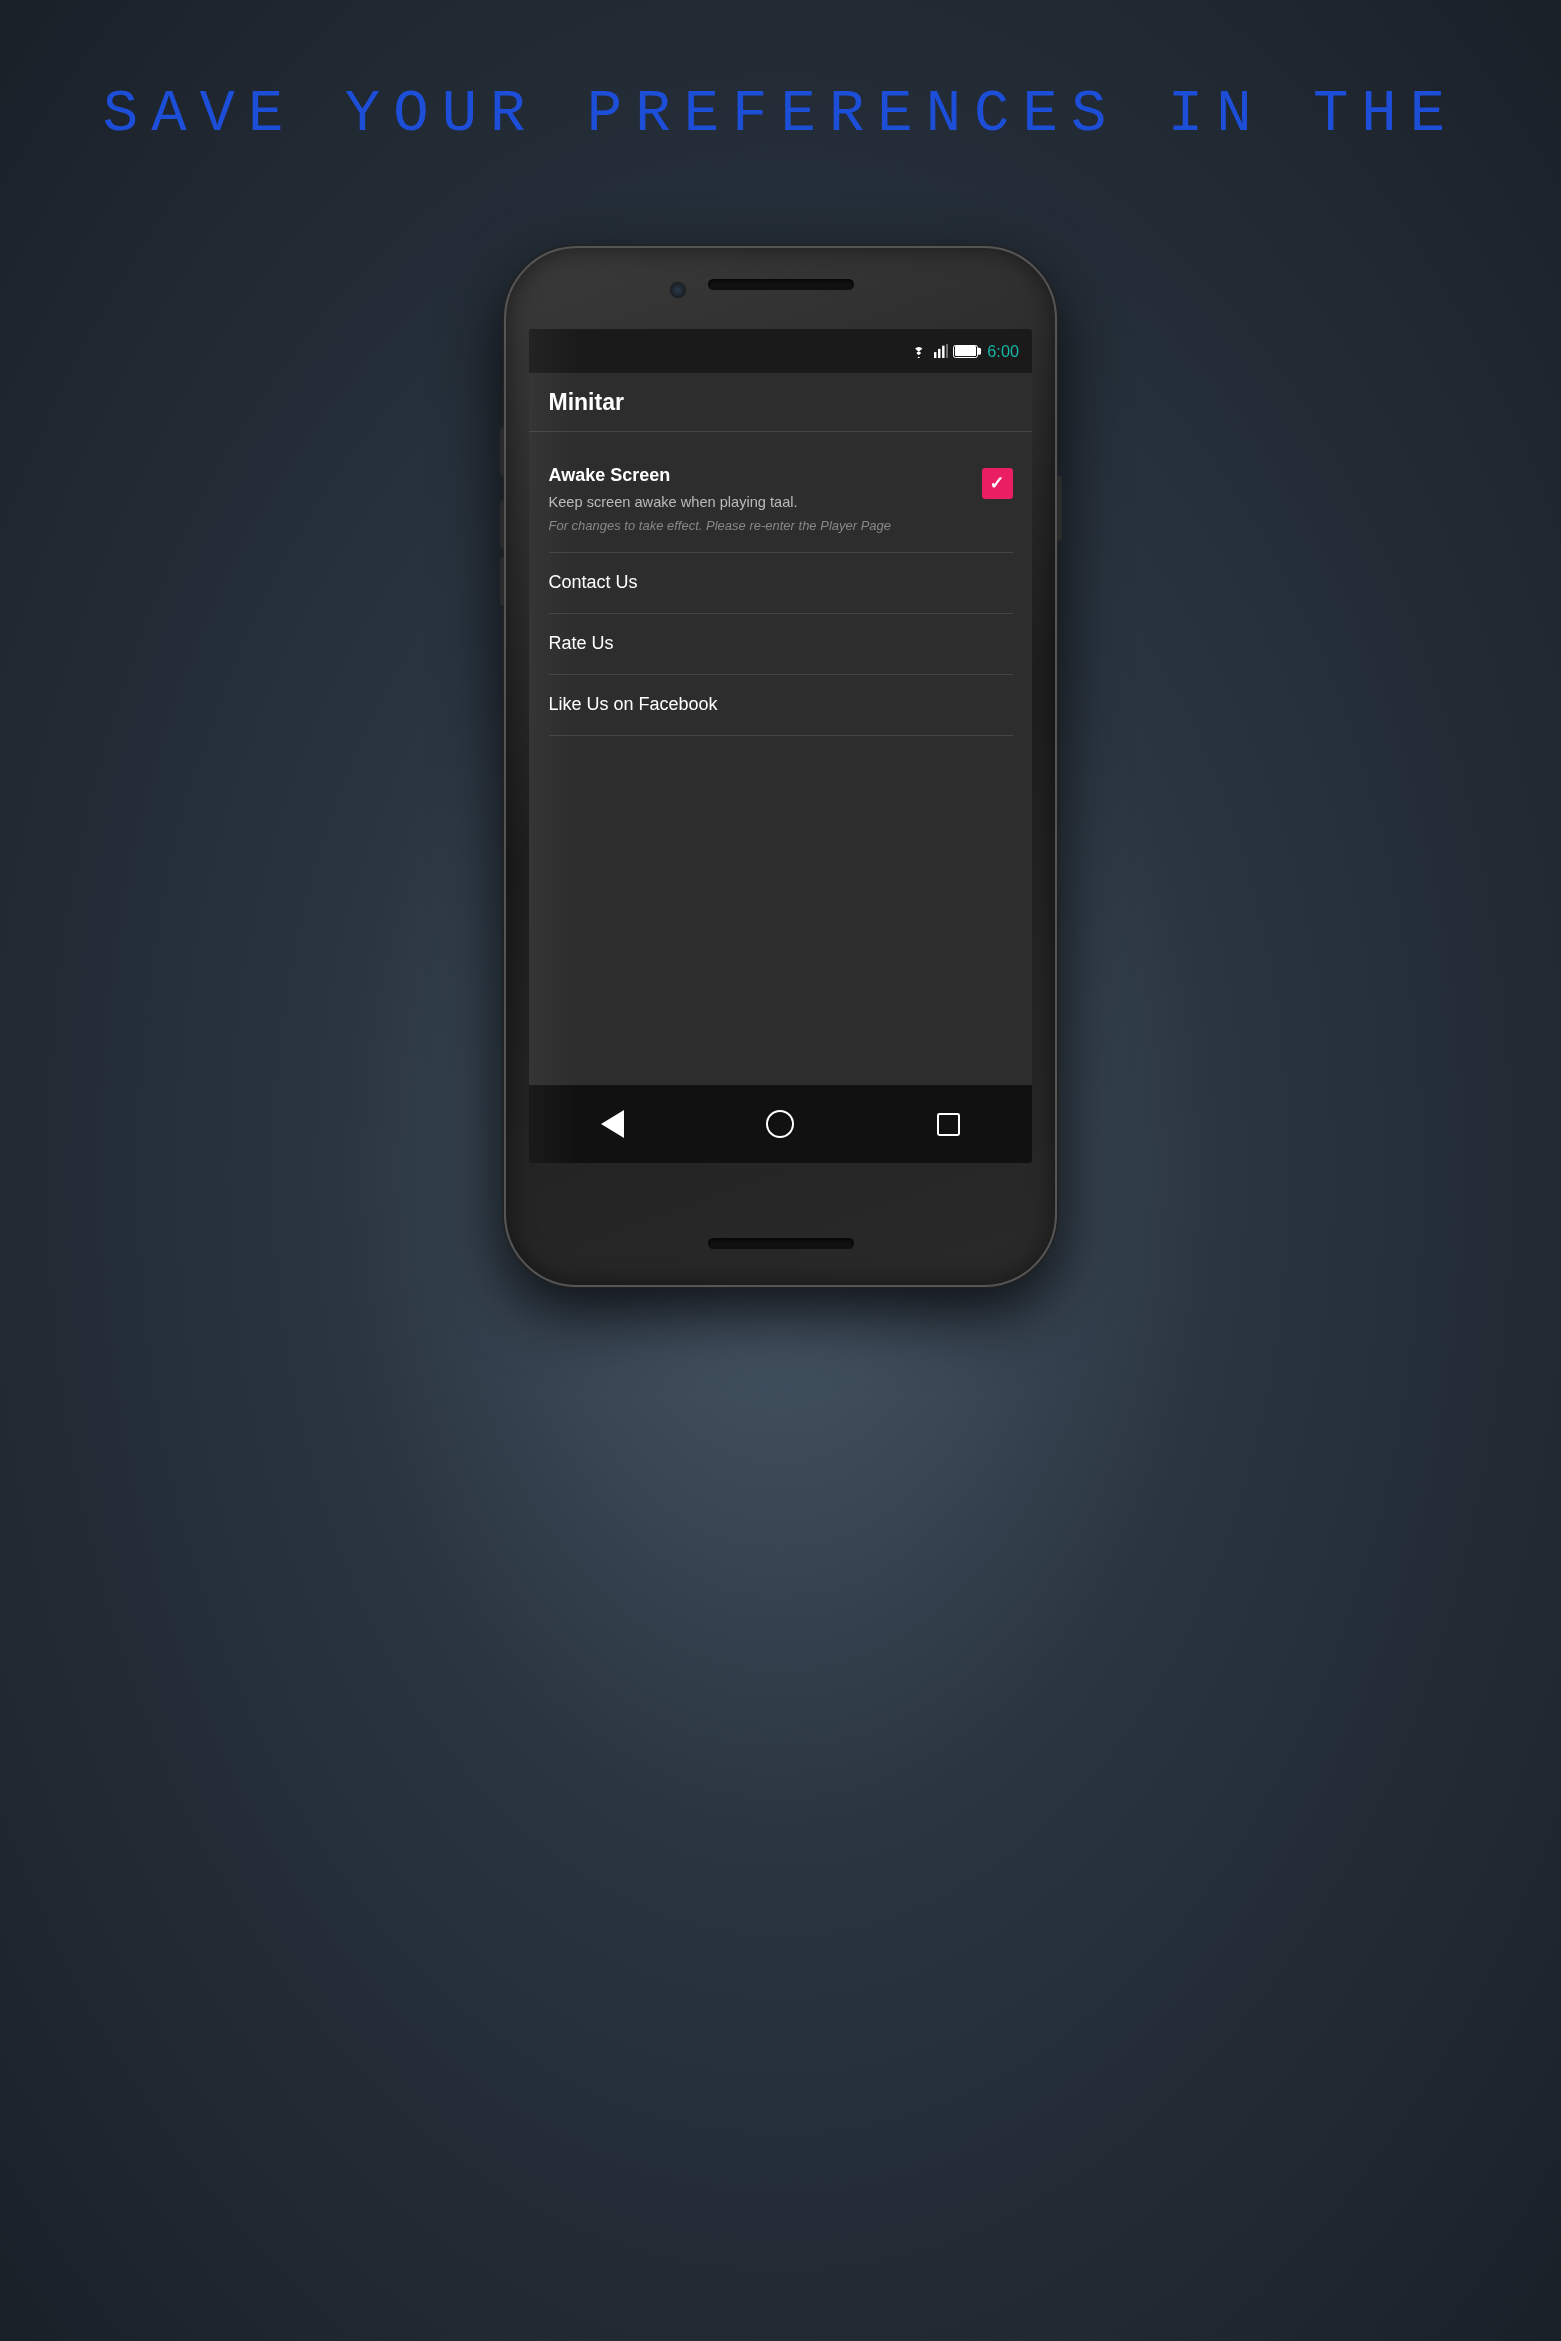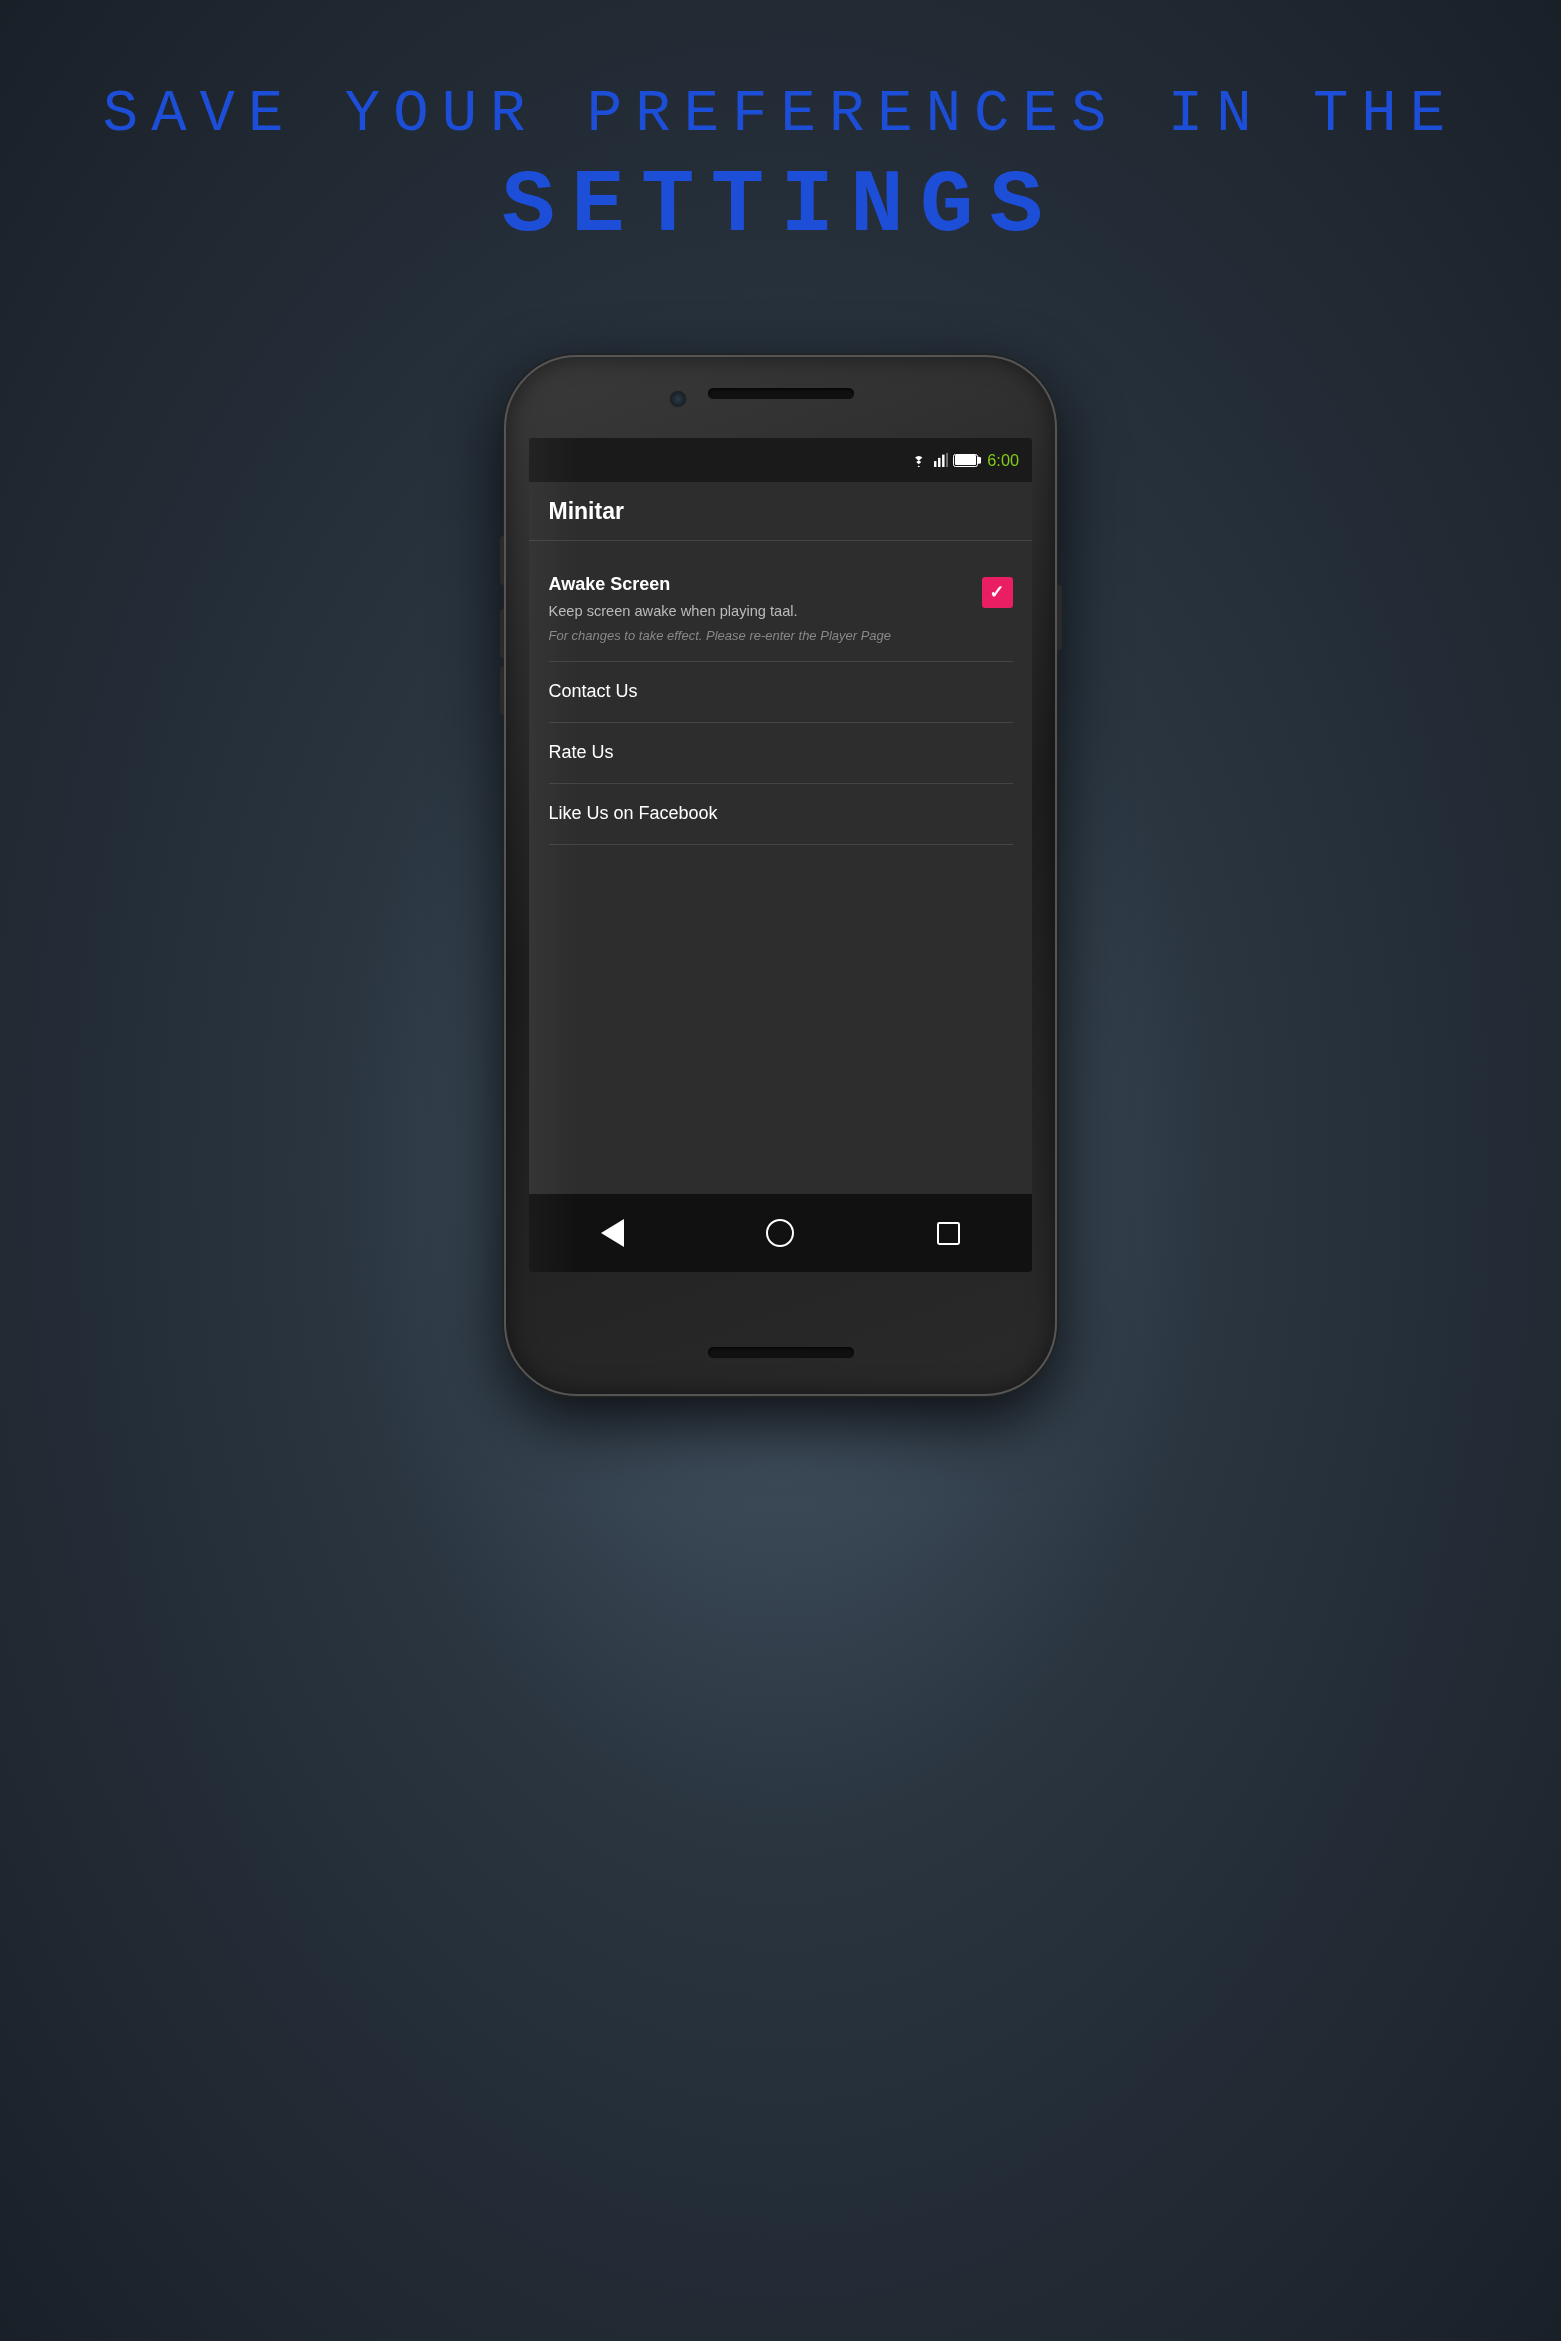--- a/index.html
+++ b/index.html
@@ -176,21 +176,21 @@
     }
 
     .battery-fill {
       background: #fff;
       height: 100%;
       width: 100%;
       border-radius: 0.8px;
     }
 
     .status-time {
-      color: #84cc16;
+      color: #14b8a6;
       font-size: 16.3px;
       font-weight: 500;
       margin-left: 4.9px;
     }
 
     
     .app-bar {
       height: 59px;
       background: #2d2d2d;
       display: flex;
@@ -344,21 +344,20 @@
       background: linear-gradient(to right, rgba(255,255,255,0.04), transparent);
       pointer-events: none;
       border-radius: 3.3px 0 0 3.3px;
     }
   </style>
 </head>
 <body>
 
 <div class="page-title">
   <span class="line1">SAVE YOUR PREFERENCES IN THE</span>
-  <span class="line2">SETTINGS</span>
 </div>
 
 <div class="phone-wrapper">
   <div class="phone-frame">
 
     <div class="camera"></div>
 
     <div class="speaker-top"></div>
 
     <div class="screen">

